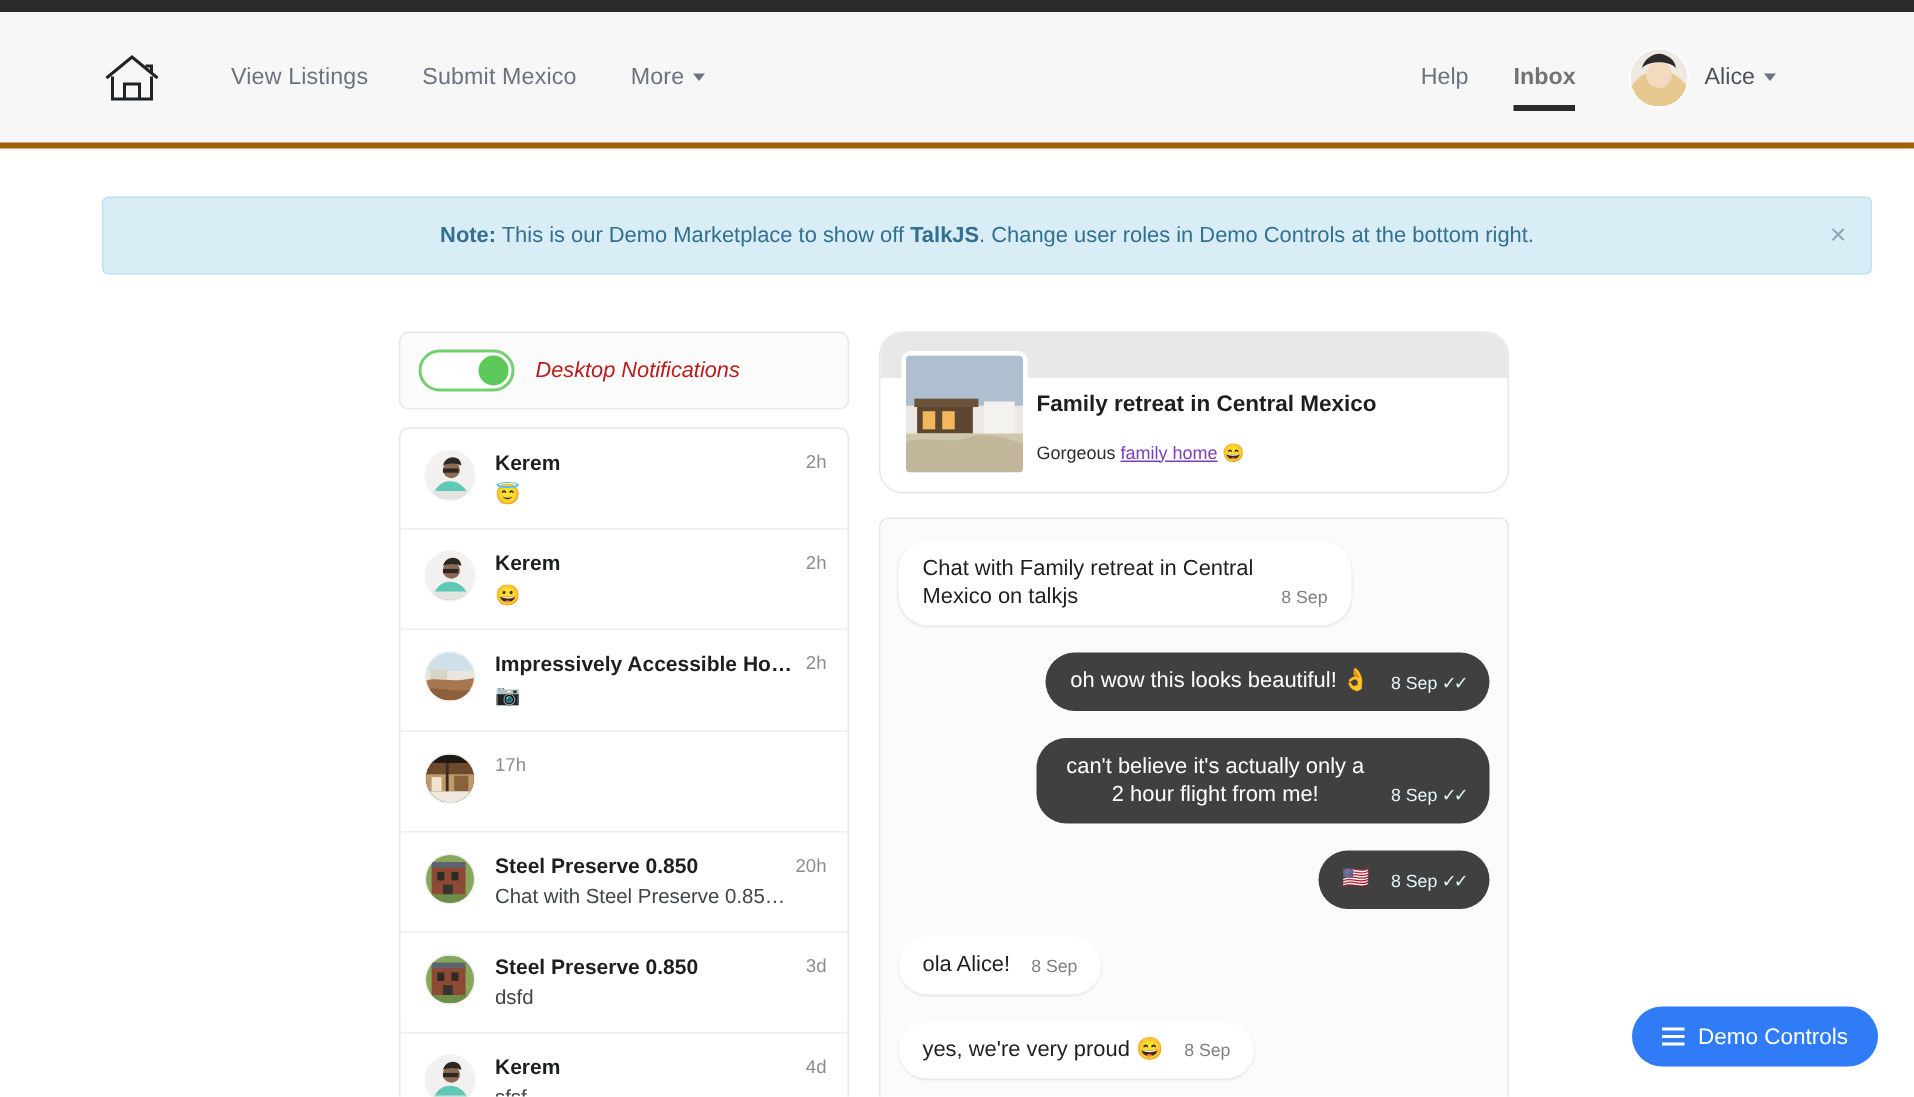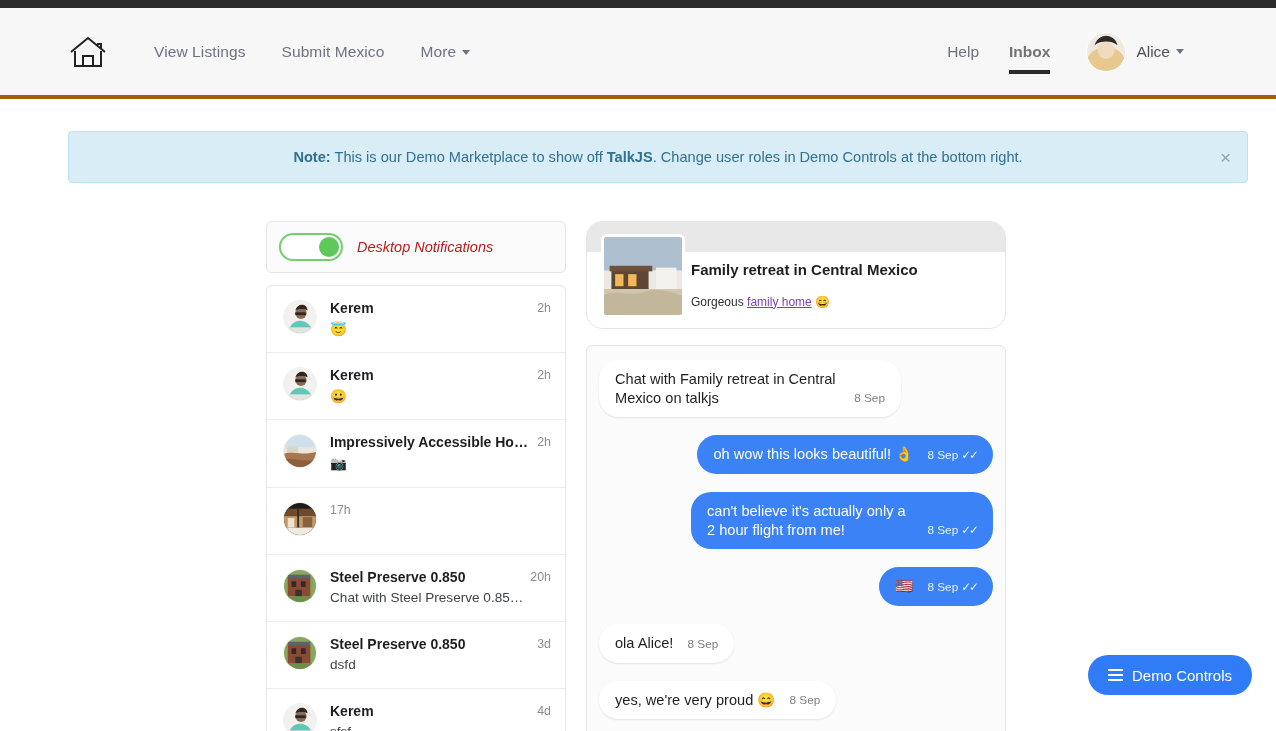--- a/index.html
+++ b/index.html
@@ -148,33 +148,33 @@
   .msg-row.me { justify-content: flex-end; }
   .bubble {
     border-radius: 20px; padding: 10px 16px;
     font-size: 14.6px; line-height: 1.28; max-width: 302px;
     display: flex; align-items: flex-end; gap: 14px;
   }
   .bubble.them {
     background: #ffffff; color: #1c1f22;
     box-shadow: 0 1px 2px rgba(0,0,0,.10);
   }
-  .bubble.me { background: #3b82f6; color: #ffffff; }
+  .bubble.me { background: #404040; color: #ffffff; text-align: center; }
   .bubble-text { flex: 1; }
   .bubble-meta {
     font-size: 11.8px; white-space: nowrap; flex: none;
     align-self: flex-end; padding-bottom: 1px;
   }
   .bubble.them .bubble-meta { color: #7b7f83; }
   .bubble.me .bubble-meta { color: #e4f7fb; }
   .ticks { margin-left: 3px; letter-spacing: -2px; }
 
   
   .demo-btn {
-    position: absolute; right: 24px; bottom: 36px;
+    position: absolute; right: 24px; bottom: 20px;
     background: #2f7cf6; color: #fff; border: none; border-radius: 22px;
     height: 40px; padding: 0 20px; font-size: 15px; cursor: pointer;
     display: flex; align-items: center; gap: 9px;
     font-family: "Liberation Sans", sans-serif;
   }
   .hamburger { display: inline-flex; flex-direction: column; gap: 3px; }
   .hamburger i { display: block; width: 15px; height: 2px; background: #fff; }
 
   
   .ph { width: 100%; height: 100%; display: block; }

